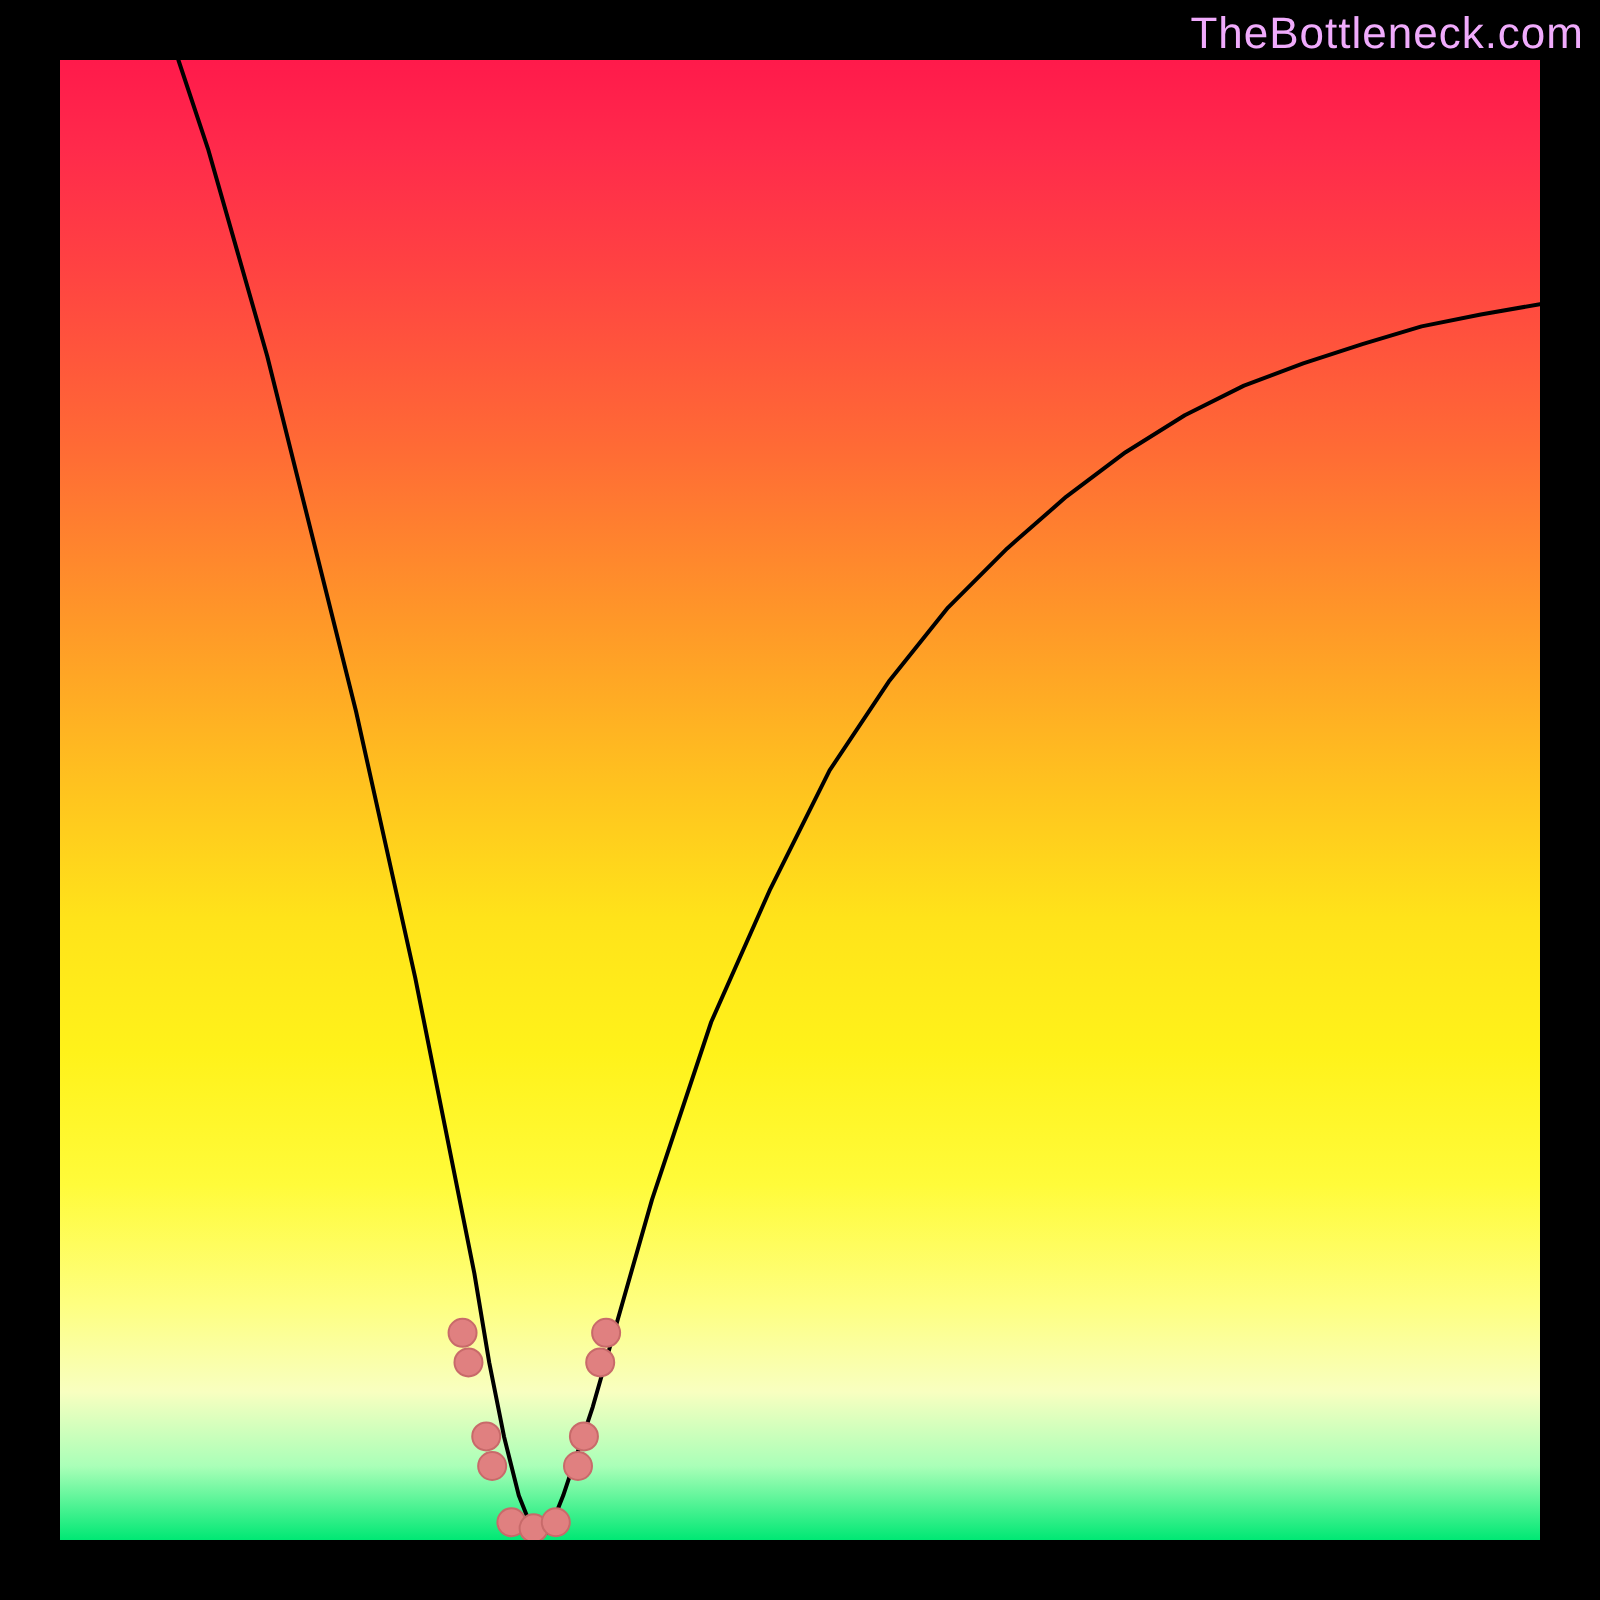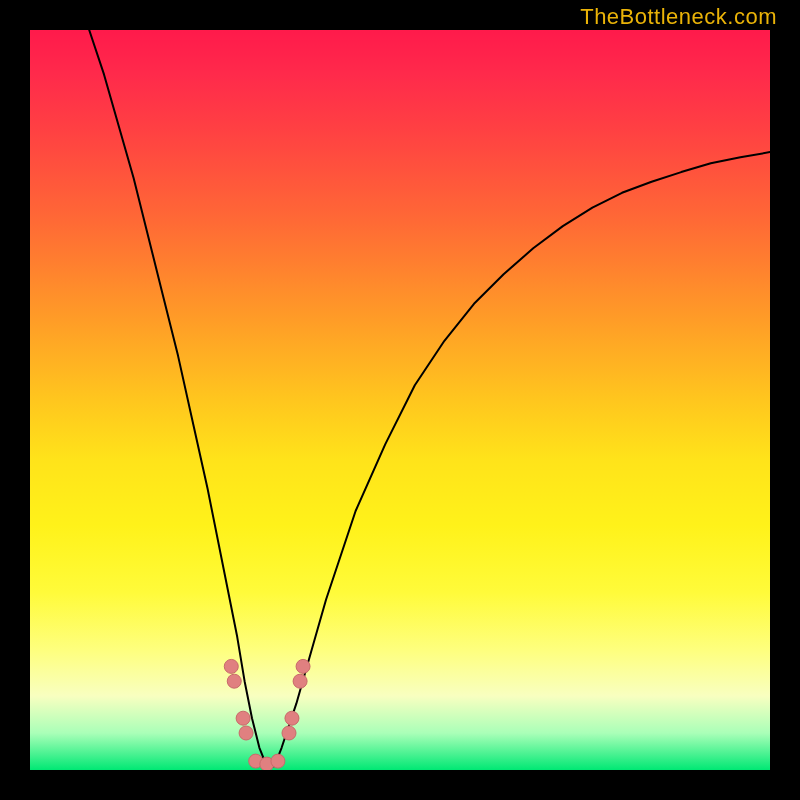--- a/index.html
+++ b/index.html
@@ -35,22 +35,22 @@
       #fffb3a 76%,
       #feff80 84%,
       #f8ffc0 90%,
       #aaffb8 95%,
       #00e874 100%
     );
   }
   .watermark {
     position: absolute;
     top: 4px;
-    right: 23px;
-    color: #eab308;
+    right: 8px;
+    color: #f0abfc;
     font-size: 22px;
     letter-spacing: 0.5px;
     font-weight: 500;
     z-index: 5;
   }
   svg.curve {
     position: absolute;
     left: 0;
     top: 0;
     width: 740px;

